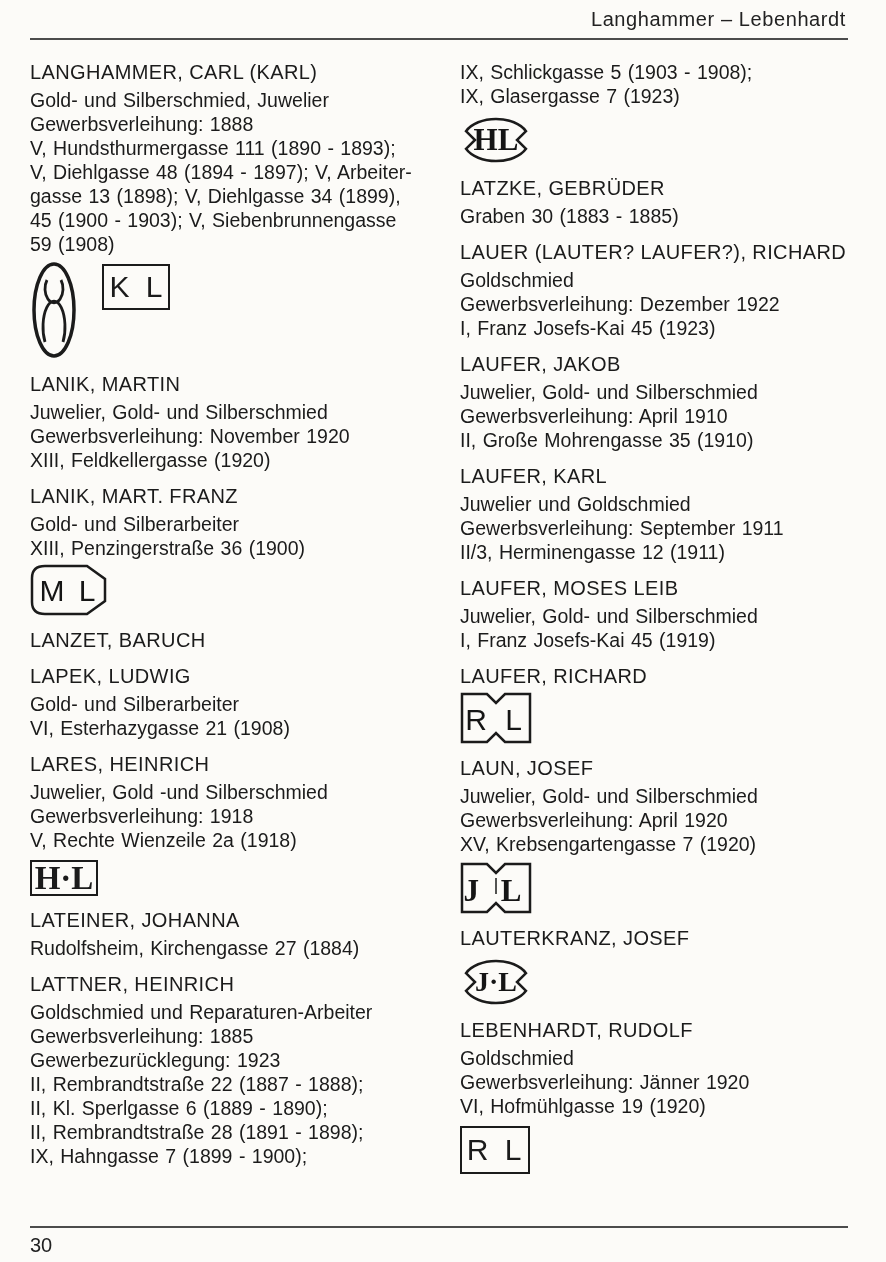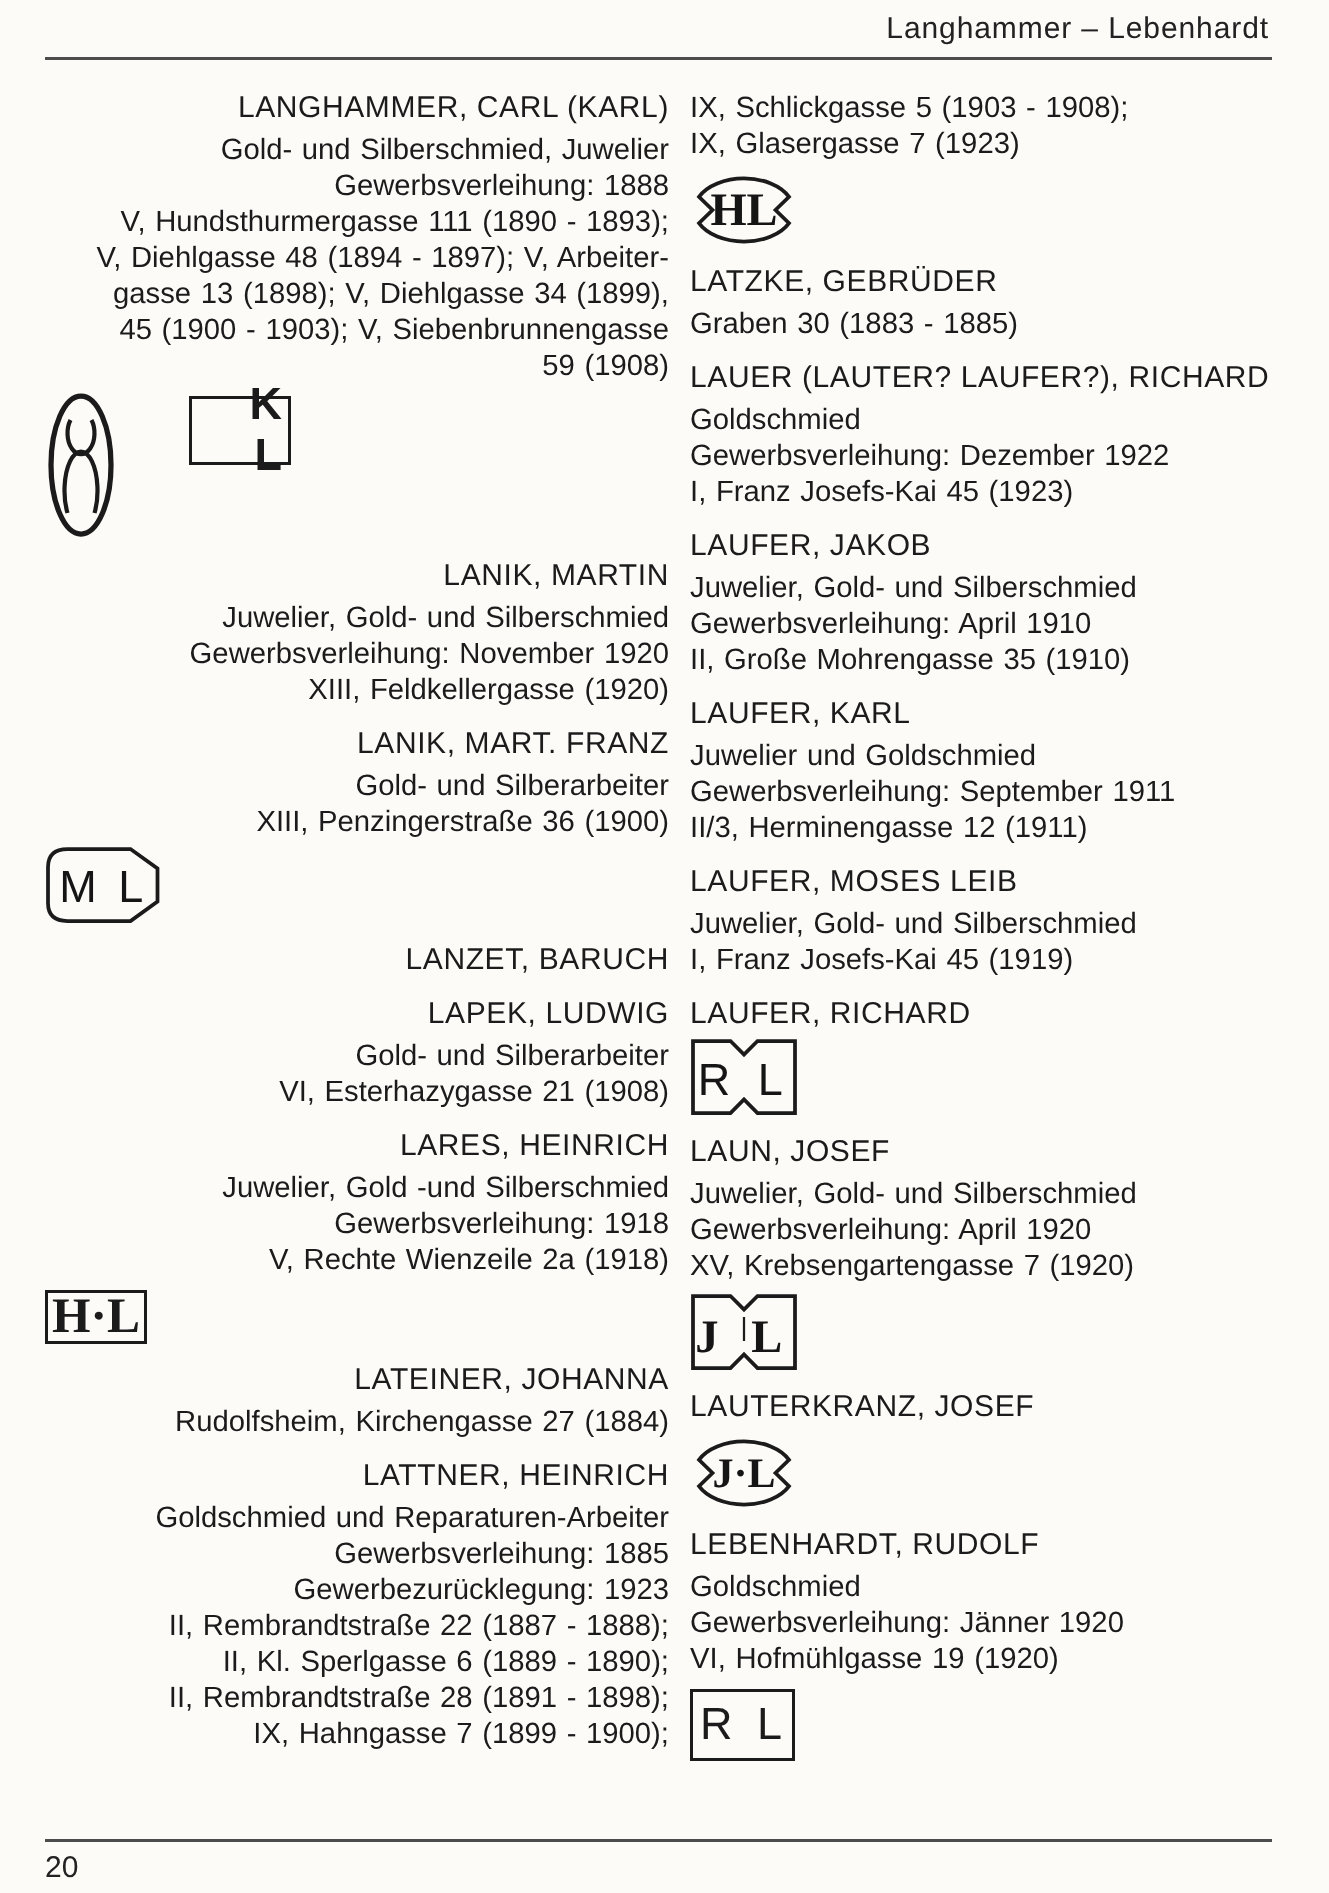--- a/index.html
+++ b/index.html
@@ -10,31 +10,31 @@
   }
   .running-head{
     position:absolute; top:8px; right:40px;
     font-size:20px; letter-spacing:0.6px; color:#222;
   }
   .head-rule{position:absolute; top:38px; left:30px; width:818px; height:2px; background:#4c4c4c;}
   .foot-rule{position:absolute; top:1226px; left:30px; width:818px; height:2px; background:#4c4c4c;}
   .page-number{position:absolute; top:1234px; left:30px; font-size:20px; color:#222;}
 
   .col{position:absolute; top:60px; width:416px;}
-  .col-left{left:30px;text-align:right;}
+  .col-left{left:30px;}
   .col-right{left:460px;}
 
   .entry{margin-bottom:12px;}
   .entry-name{
     font-size:20px; line-height:24px; letter-spacing:0.4px;
     margin-bottom:4px; white-space:nowrap;
   }
   .entry-line{font-size:19.5px; line-height:24px; word-spacing:1px; white-space:nowrap;}
 
-  .marks-row{display:flex; align-items:flex-start; gap:48px; margin:4px 0 8px;font-weight:bold;}
+  .marks-row{display:flex; align-items:flex-start; gap:24px; margin:4px 0 8px;}
   .mark-box{
     box-sizing:border-box; border:2.5px solid #1b1b1b; background:transparent;
     display:flex; align-items:center; justify-content:center;
   }
   .mark-kl{width:68px; height:46px; margin-top:4px;
     font-size:30px; letter-spacing:4px; padding-left:4px;}
   .mark-hl-serif{width:68px; height:36px; margin:8px 0 2px;
     font-family:"Liberation Serif","DejaVu Serif",serif; font-weight:bold; font-size:33px;}
   .mark-rl-plain{width:70px; height:48px; margin:8px 0 0;
     font-size:30px; letter-spacing:4px; padding-left:2px;}
@@ -212,15 +212,15 @@
       <div class="entry-line">Gewerbsverleihung: Jänner 1920</div>
       <div class="entry-line">VI, Hofmühlgasse 19 (1920)</div>
       <div class="mark-box mark-rl-plain">
         <span>R L</span>
       </div>
     </div>
 
   </div>
 
   <div class="foot-rule"></div>
-  <div class="page-number">20</div>
+  <div class="page-number">30</div>
 
 </div>
 
 </body></html>

